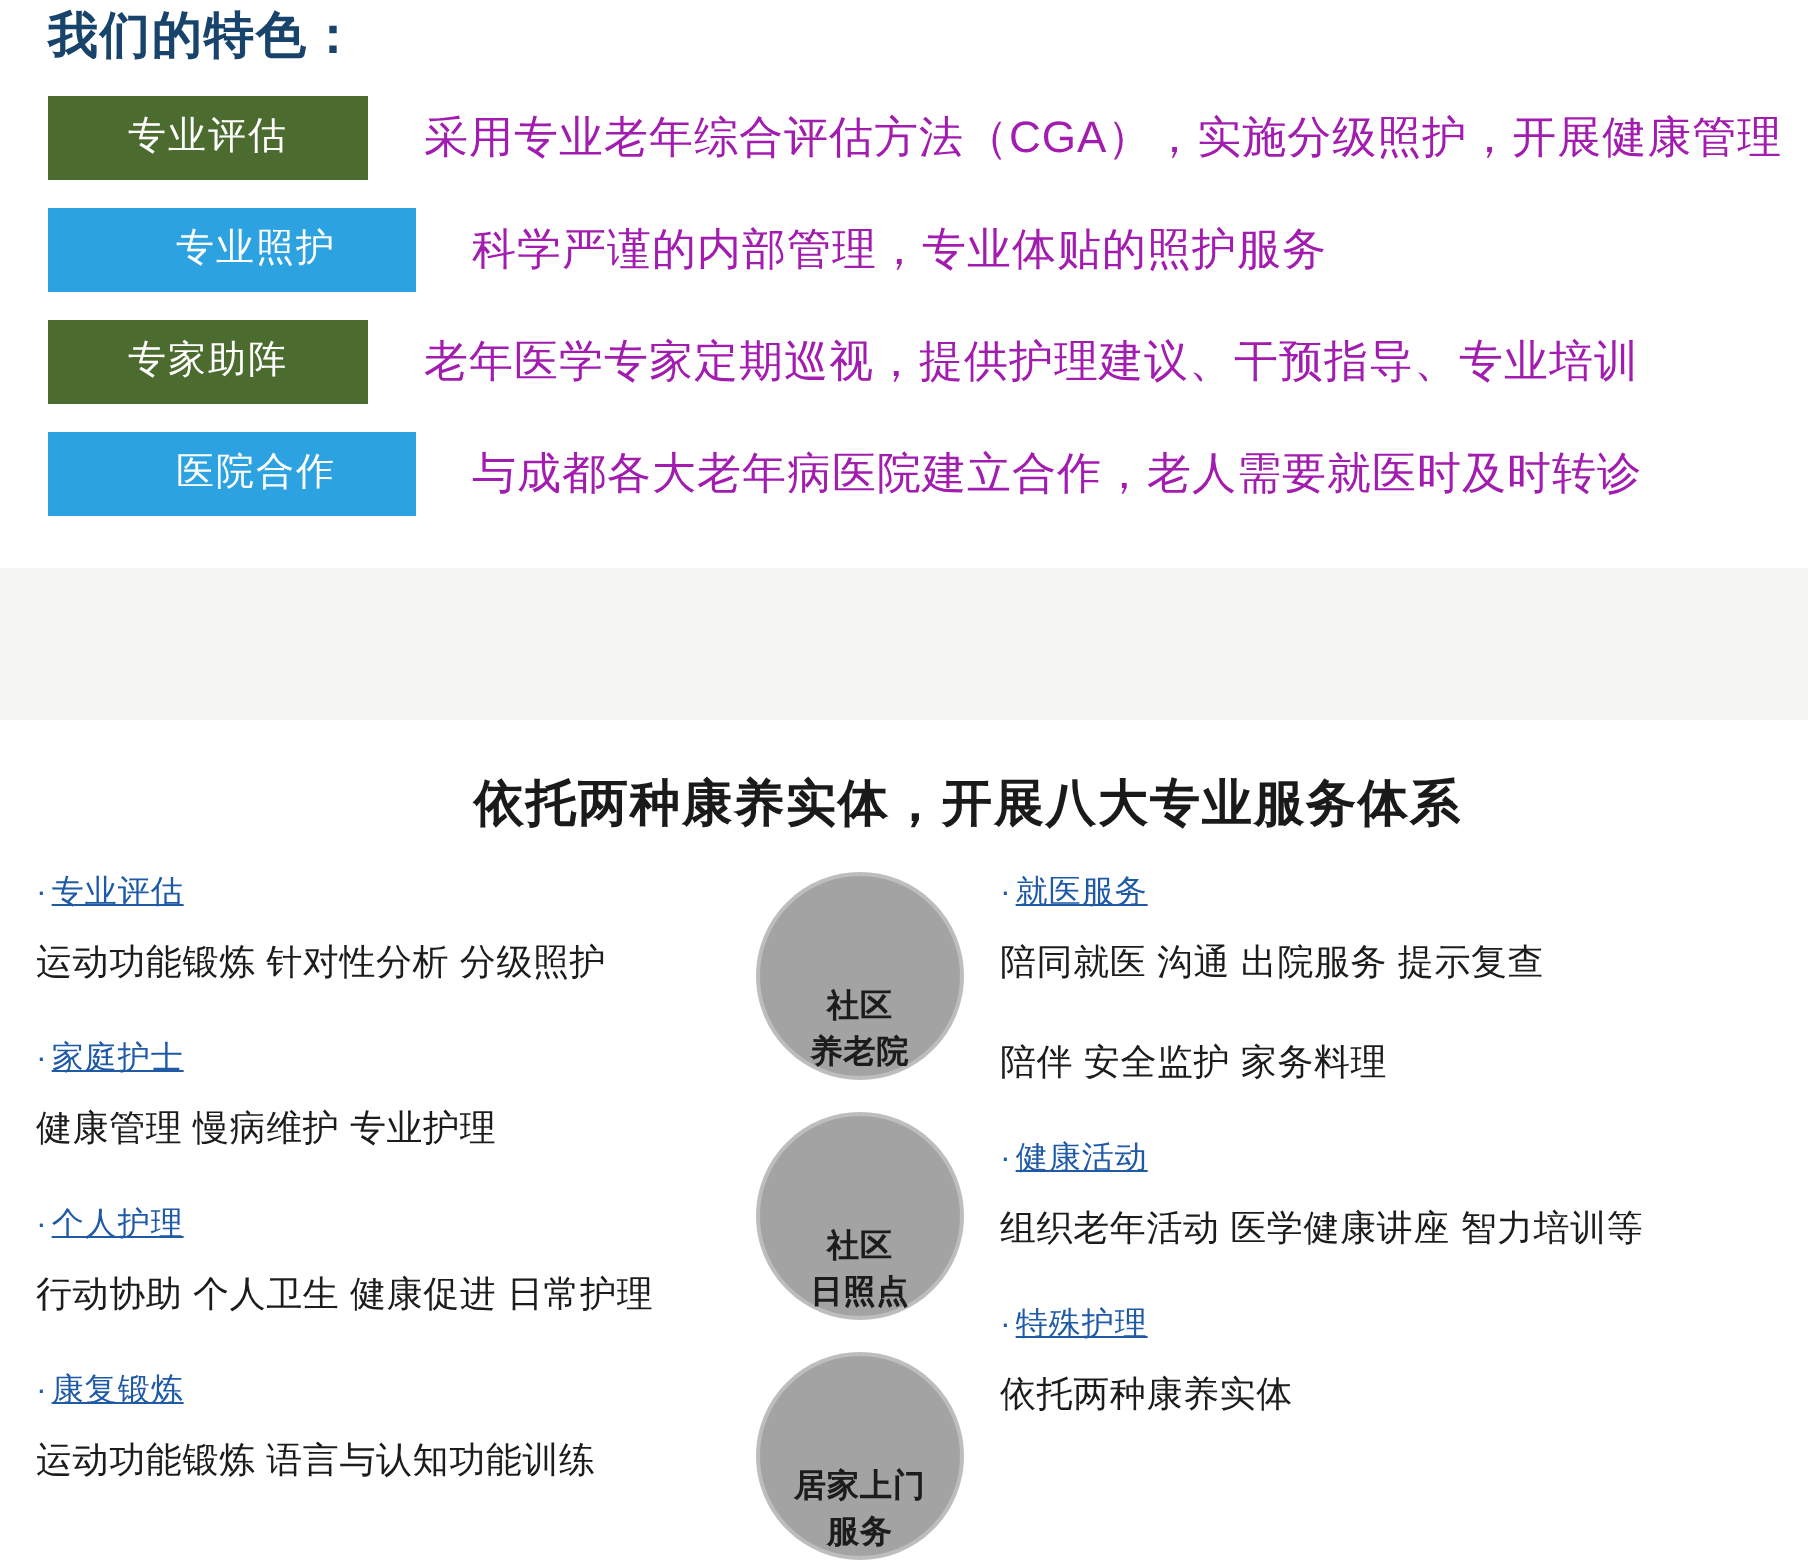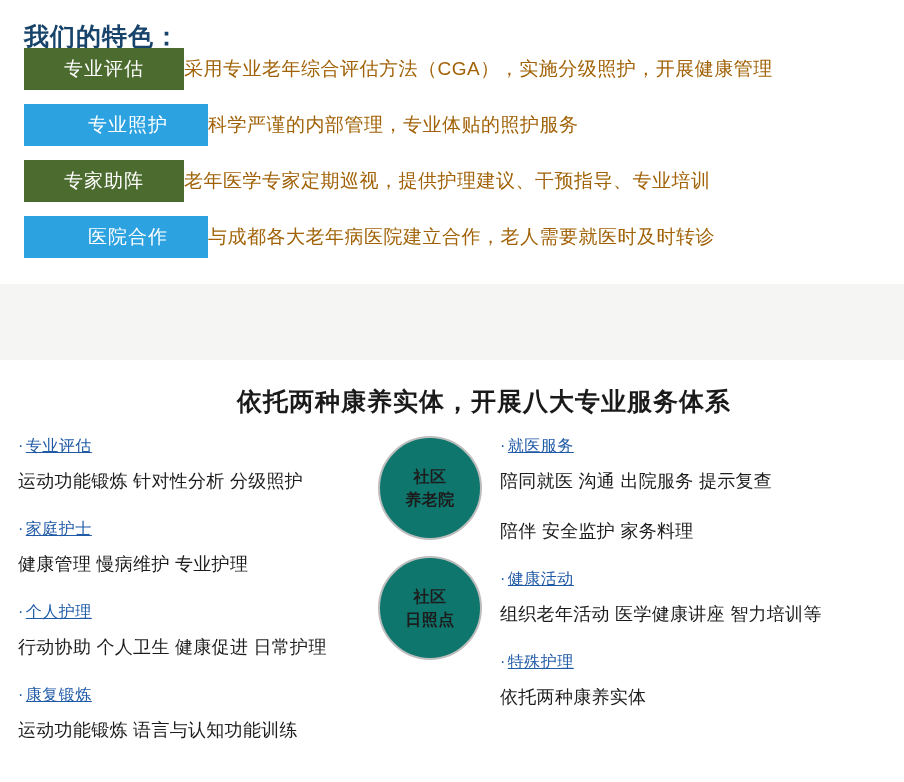--- a/index.html
+++ b/index.html
@@ -21,21 +21,21 @@
     position: absolute;
     left: 0;
     top: 0;
     width: 904px;
     height: 300px;
     background: #ffffff;
   }
   #features-heading {
     position: absolute;
     left: 24px;
-    top: 20px;
+    top: 1px;
     font-size: 25px;
     font-weight: bold;
     color: #18446b;
     letter-spacing: 1px;
   }
   .feature-row {
     position: absolute;
     left: 24px;
     display: flex;
     align-items: center;
@@ -46,22 +46,23 @@
     line-height: 42px;
     text-align: center;
     color: #ffffff;
     font-size: 19px;
     letter-spacing: 1px;
     flex: 0 0 auto;
   }
   .tag-green { background: #4c6b2f; }
   .tag-blue  { background: #2da2e0; padding-left: 24px; }
   .feature-desc {
-    font-size: 19px;
-    color: #a16207;
+    margin-left: 28px;
+    font-size: 22px;
+    color: #a21caf;
     white-space: nowrap;
     letter-spacing: 0.5px;
   }
 
   
   #divider-band {
     position: absolute;
     left: 0;
     top: 284px;
     width: 904px;
@@ -129,23 +130,23 @@
     width: 110px;
   }
   .circle {
     width: 100px;
     height: 100px;
     border: 2px solid #bdbdbd;
     border-radius: 50%;
     display: flex;
     flex-direction: column;
     align-items: center;
-    justify-content: center;
+    justify-content: flex-end;
     margin-bottom: 16px;
-    background: #0f766e;
+    background: #a3a3a3;
   }
   .circle span {
     font-size: 16px;
     font-weight: bold;
     color: #1c1c1c;
     line-height: 23px;
     letter-spacing: 0.5px;
   }
 </style>
 </head>
@@ -220,20 +221,24 @@
     <div class="circle">
       <span>社区</span>
       <span>养老院</span>
     </div>
 
     <div class="circle">
       <span>社区</span>
       <span>日照点</span>
     </div>
 
+    <div class="circle">
+      <span>居家上门</span>
+      <span>服务</span>
+    </div>
 
   </div>
 
   <div class="service-col" id="service-col-right">
 
     <div class="service-item">
       <div class="service-title">
         <span class="bullet">·</span><span>就医服务</span>
       </div>
       <div class="service-desc">陪同就医 沟通 出院服务 提示复查</div>

